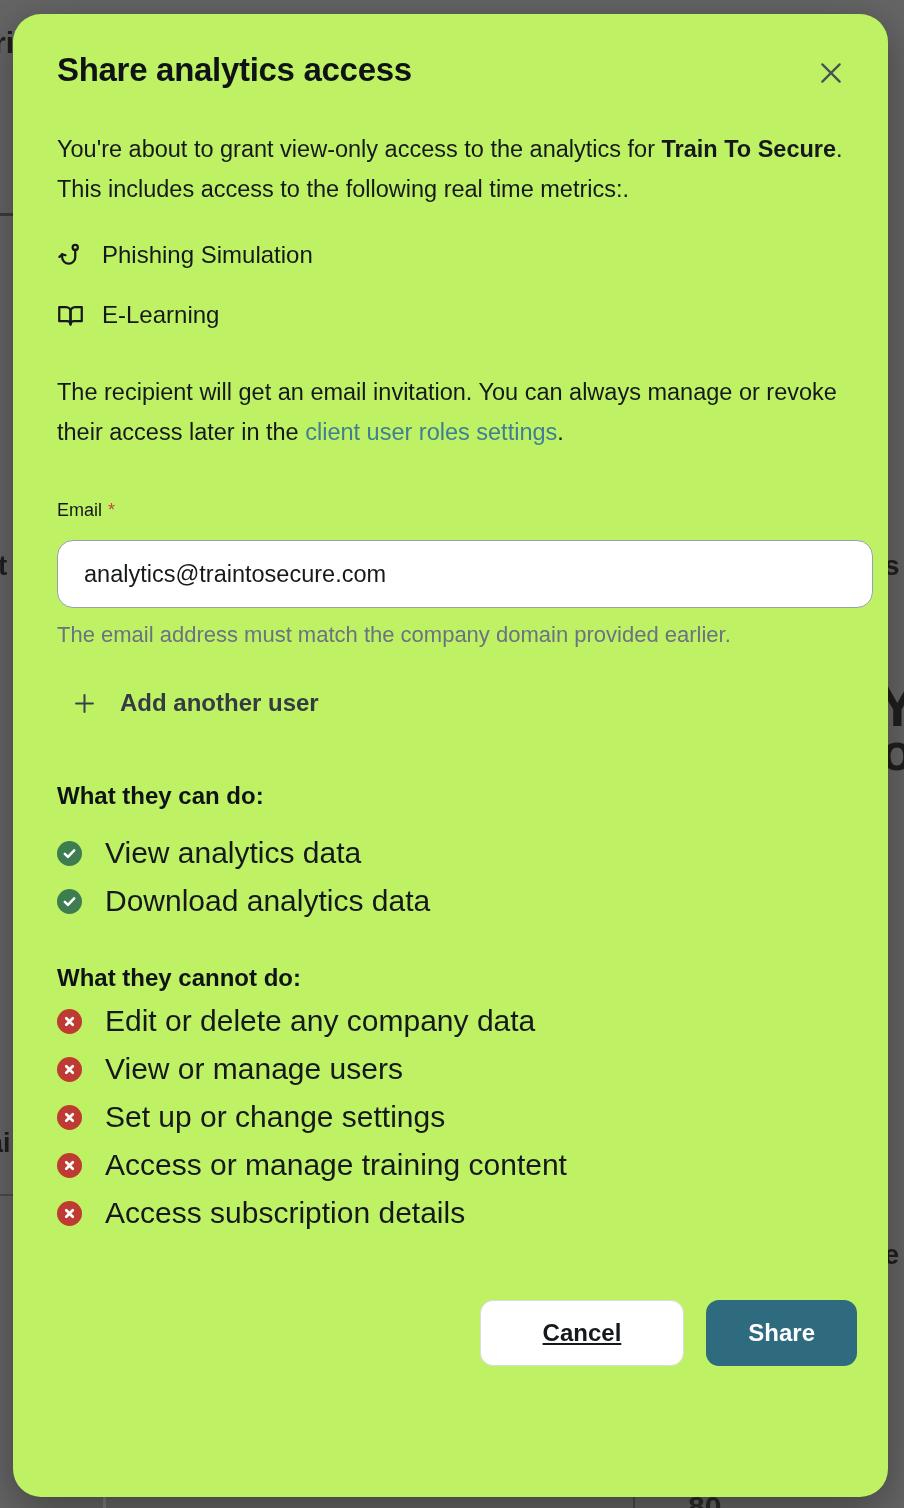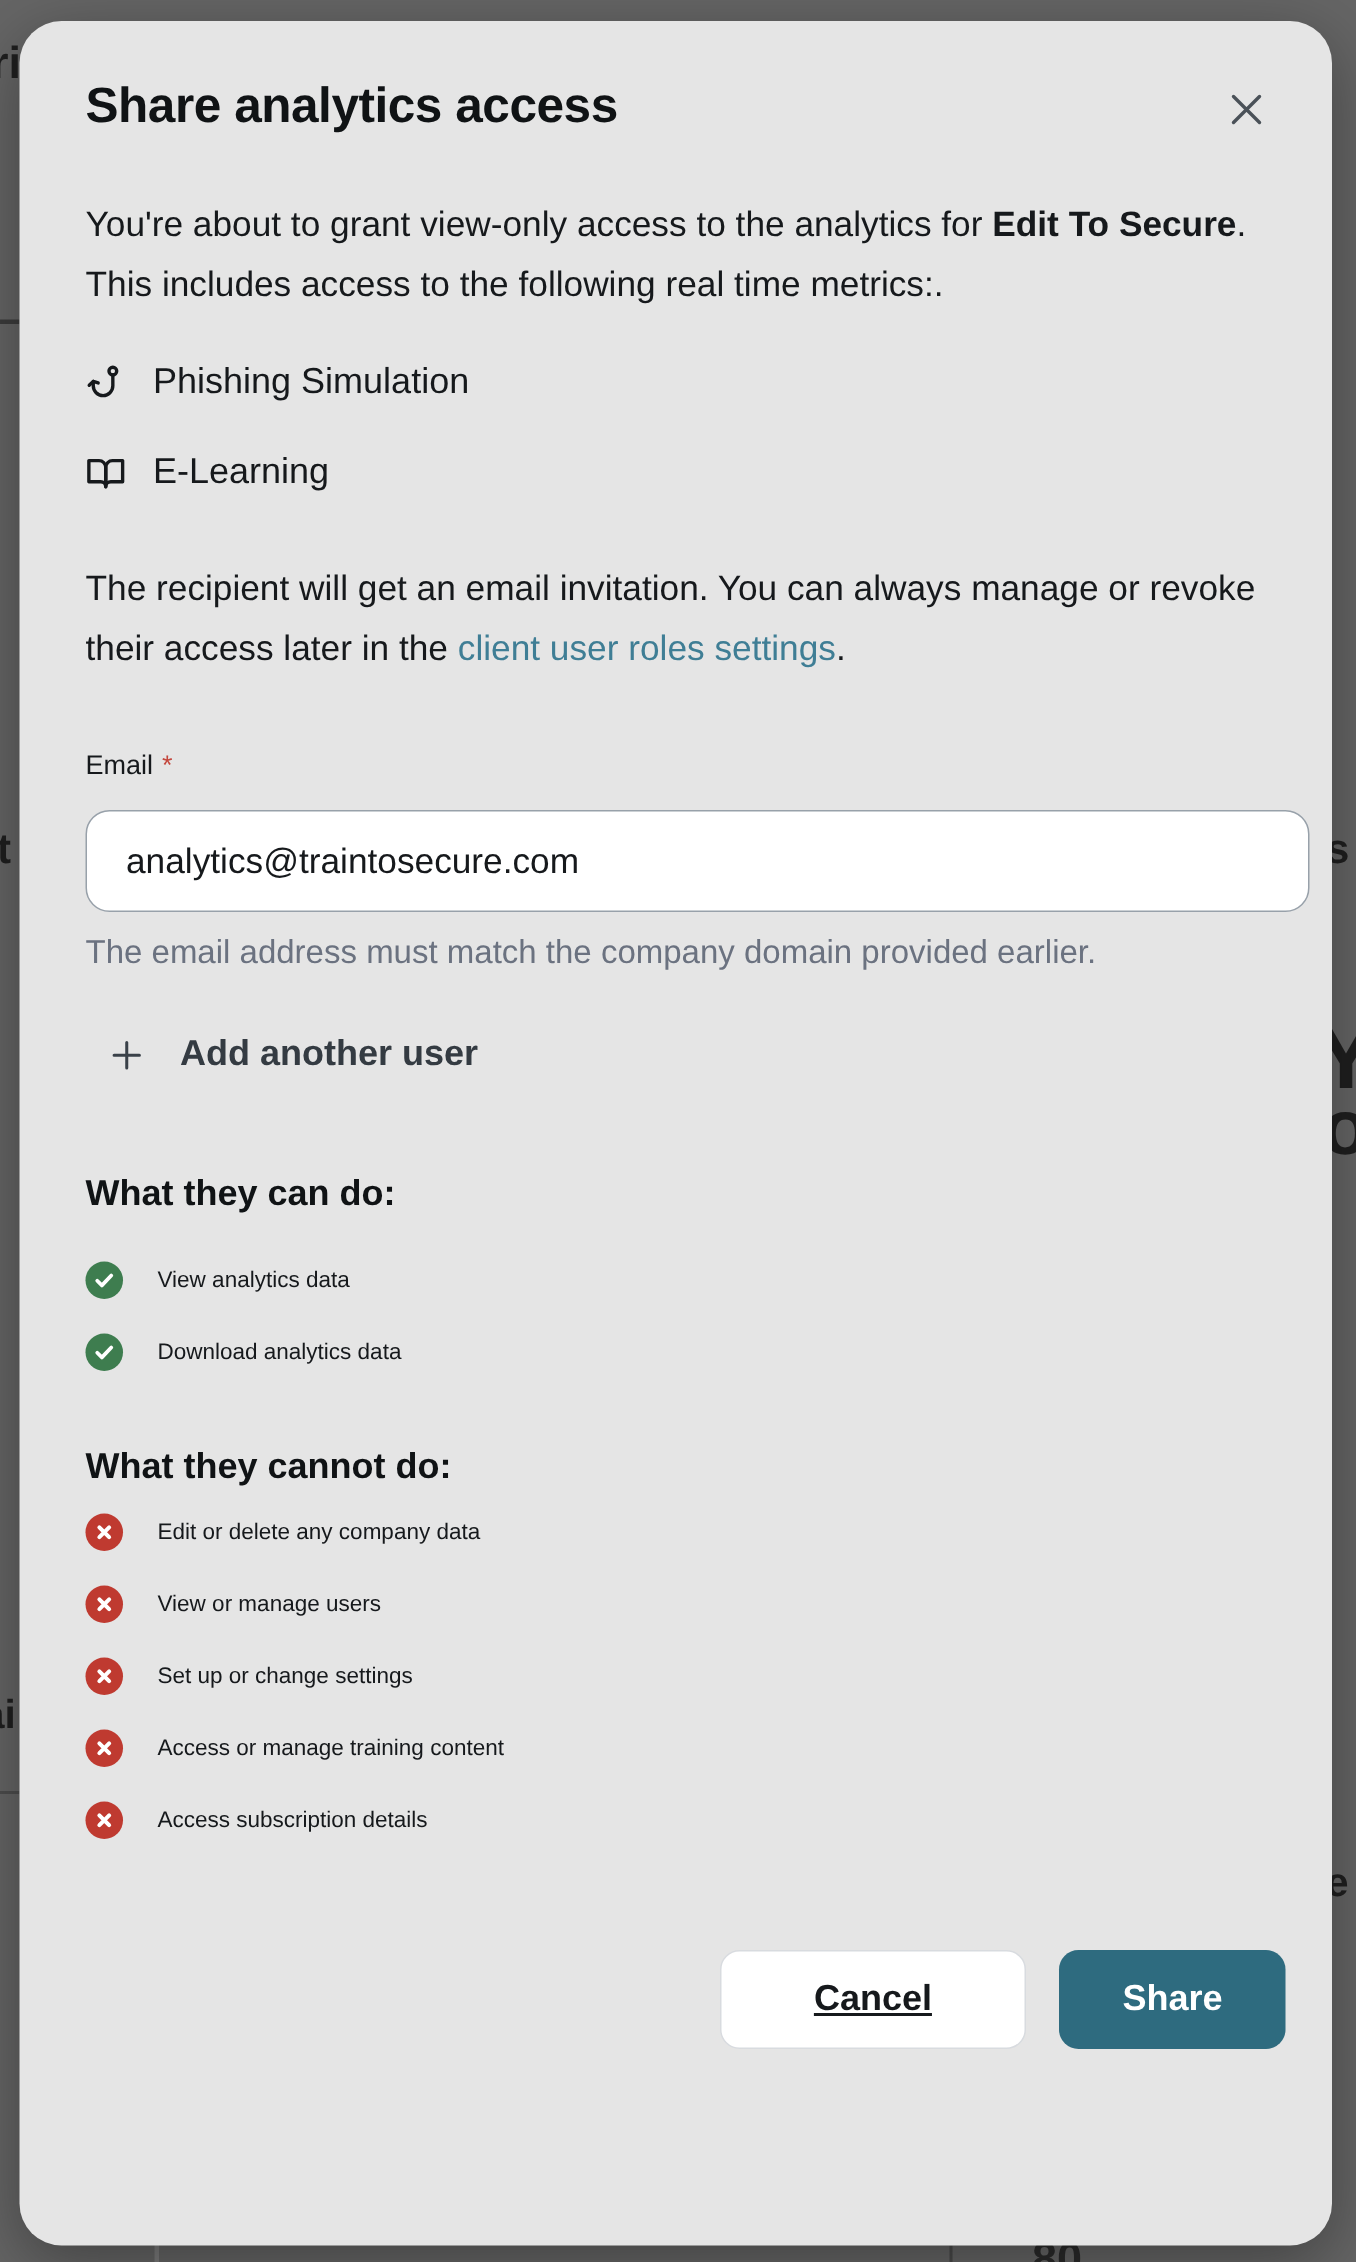--- a/index.html
+++ b/index.html
@@ -26,21 +26,21 @@
   .line-left-top    { left: 0; top: 213px;  width: 13px; height: 3px; }
   .line-left-lower  { left: 0; top: 1194px; width: 13px; height: 2px; background: #4d4d4d; }
   .line-bottom-tick { left: 633px; top: 1497px; width: 2px; height: 11px; background: #494949; }
   .line-bottom-soft { left: 103px; top: 1490px; width: 3px; height: 18px; background: #7b7b7b; }
 
   
   .modal {
     position: absolute;
     left: 13px; top: 14px;
     width: 875px; height: 1483px;
-    background: #e5e5e5;
+    background: #bef264;
     border-radius: 28px;
     box-shadow: 0 12px 44px rgba(0,0,0,.35);
     padding: 37px 31px 0 31px;
     z-index: 2;
   }
 
   .modal-header { display: flex; align-items: flex-start; justify-content: space-between; padding-left: 13px; }
   .modal-title { font-size: 33px; font-weight: 700; letter-spacing: -0.3px; color: #101315; }
   .close-btn {
     background: none; border: none; cursor: pointer;
@@ -90,21 +90,21 @@
   }
   .add-user-btn .plus-icon { width: 27px; height: 27px; color: #3a4149; }
   .add-user-btn .add-label { margin-left: 22px; font-size: 24px; font-weight: 700; color: #343b42; text-align: right; }
 
   .perm-heading { margin: 62px 13px 0 13px; font-size: 24px; font-weight: 700; color: #101315; height: 30px; }
   .perm-heading.cannot { margin-top: 48px; }
 
   .perm-row {
     display: flex; align-items: center;
     margin: 18px 13px 0 13px; height: 30px;
-    font-size: 15px; color: #16191c;
+    font-size: 30px; color: #16191c;
   }
   .perm-row.first { margin-top: 26px; }
   .perm-row.first-cannot { margin-top: 12px; }
   .badge {
     width: 25px; height: 25px; border-radius: 50%;
     display: flex; align-items: center; justify-content: center;
     margin-right: 23px; flex: none;
   }
   .badge.ok { background: #3e7d4f; }
   .badge.no { background: #bf3a30; }
@@ -143,21 +143,21 @@
     <h1 class="modal-title">Share analytics access</h1>
     <button class="close-btn">
       <span style="display:flex">
         <svg width="32" height="32" viewBox="0 0 24 24" fill="none" stroke="currentColor" stroke-width="1.7" stroke-linecap="round">
           <path d="M5.5 5.5 L18.5 18.5 M18.5 5.5 L5.5 18.5"></path>
         </svg>
       </span>
     </button>
   </div>
 
-  <p class="body-text"><span>You're about to grant view-only access to the analytics for </span><b>Edit To Secure</b><span>. This includes access to the following real time metrics:.</span></p>
+  <p class="body-text"><span>You're about to grant view-only access to the analytics for </span><b>Train To Secure</b><span>. This includes access to the following real time metrics:.</span></p>
 
   <div class="metric-row">
     <span class="m-icon">
       <svg width="27" height="27" viewBox="0 0 24 24" fill="none" stroke="currentColor" stroke-width="2" stroke-linecap="round" stroke-linejoin="round">
         <circle cx="16.2" cy="4.8" r="2.3"></circle>
         <path d="M16.2 7.1 v6.4 a5.8 5.8 0 0 1 -11.6 0 v-2.6"></path>
         <path d="M4.6 10.9 l-2.4 2.3 M4.6 10.9 l2.9 0.9"></path>
       </svg>
     </span>
     <span>Phishing Simulation</span>

